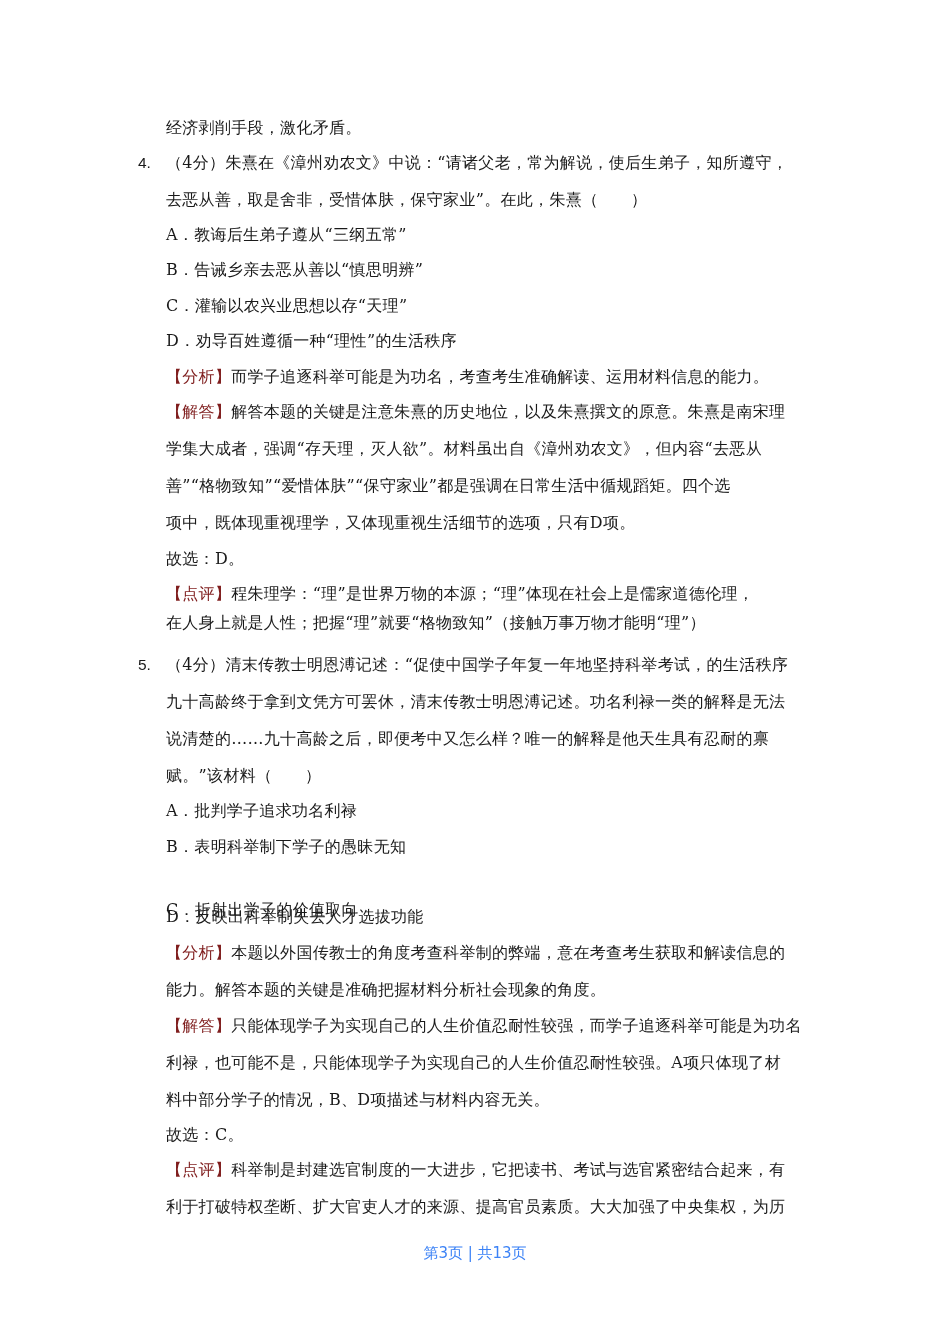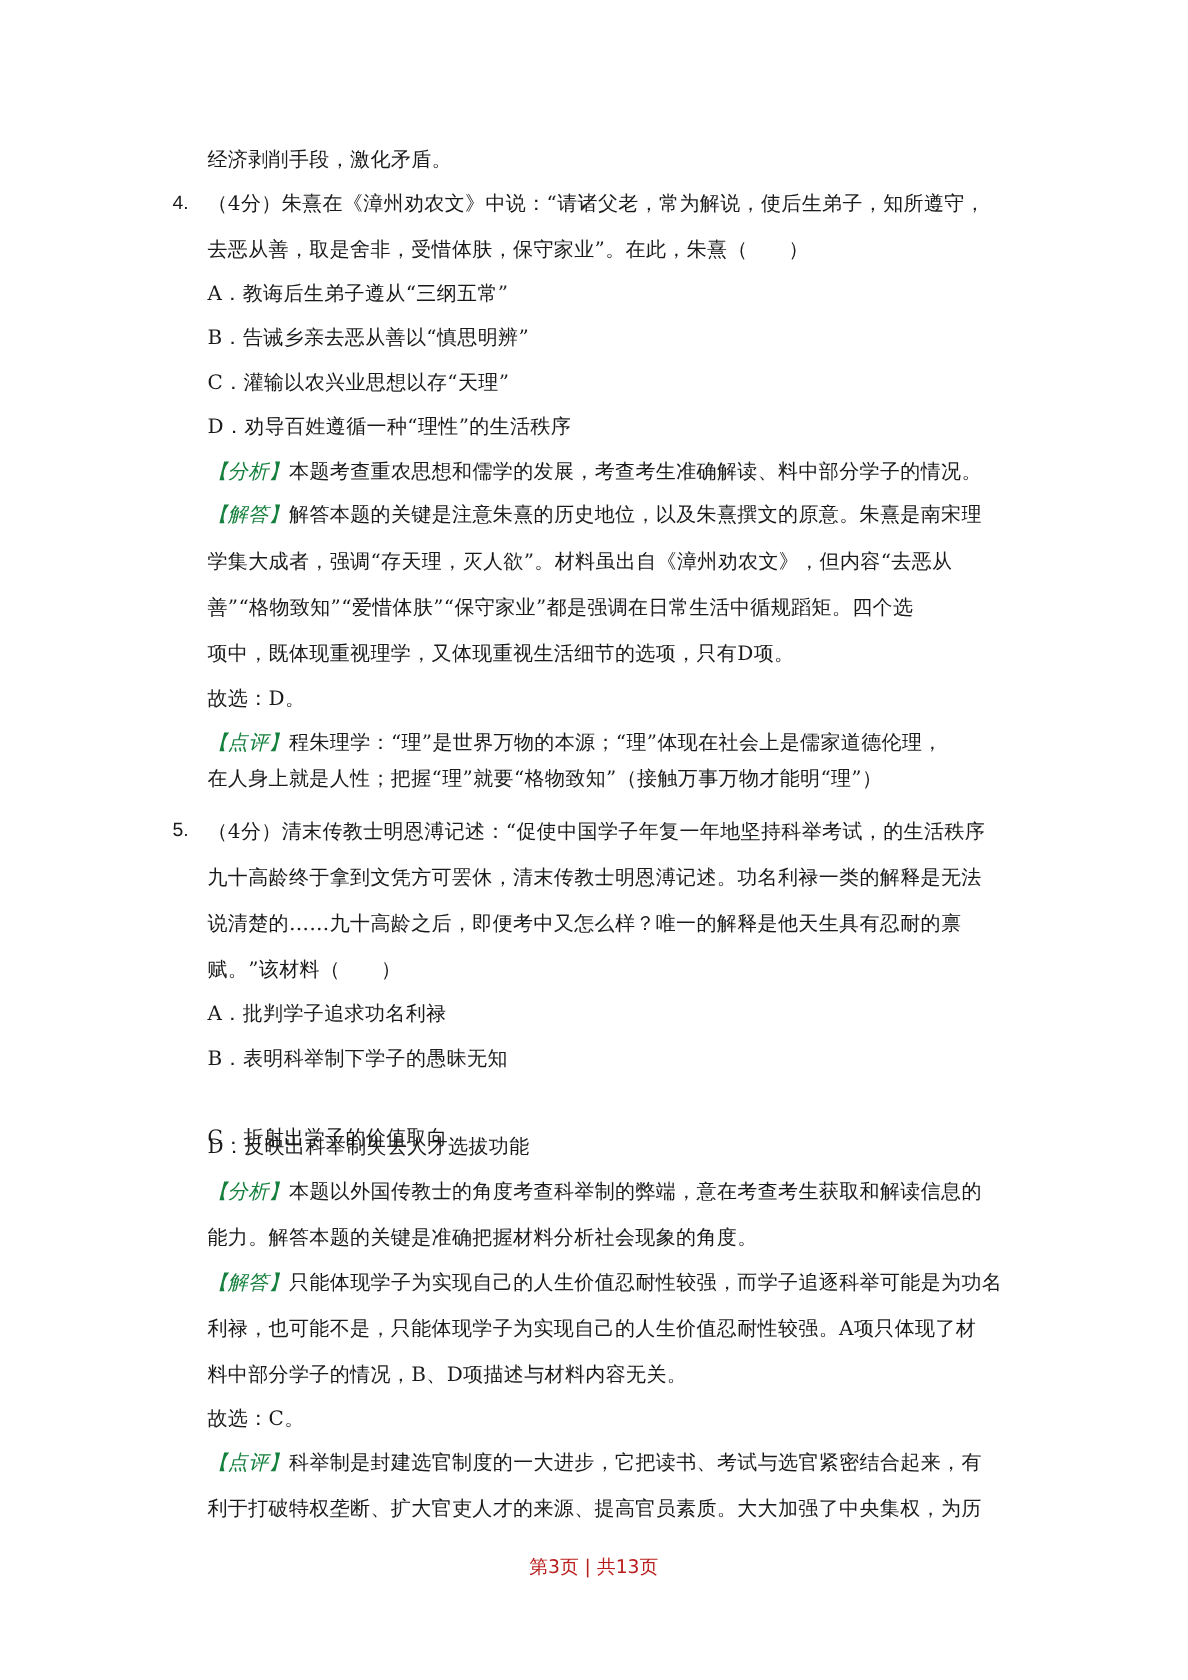--- a/index.html
+++ b/index.html
@@ -1,36 +1,36 @@
 <!DOCTYPE html>
 <html><head>
 <meta charset="utf-8">
 <style>
   html, body { margin: 0; padding: 0; background: #ffffff; }
   body { width: 950px; height: 1344px; position: relative; overflow: hidden;
          font-family: "DejaVu Serif", "Liberation Serif", serif; color: #1a1a1a; }
   .line { position: absolute; left: 166px; font-size: 16px; white-space: nowrap; line-height: 20px; letter-spacing: 0.3px; text-align: center; }
   .qnum { position: absolute; left: 138px; font-size: 15.5px; line-height: 20px; font-family: "Liberation Sans", sans-serif; }
-  .tag { color: #15803d; font-style: italic; }
-  .footer { position: absolute; left: 0; width: 950px; top: 1244px; text-align: center; font-size: 15px; font-family: "DejaVu Sans", sans-serif; color: #b91c1c; }
+  .tag { color: #7f1d1d; }
+  .footer { position: absolute; left: 0; width: 950px; top: 1244px; text-align: center; font-size: 15px; font-family: "DejaVu Sans", sans-serif; color: #3b82f6; }
 </style>
 </head>
 <body>
 
 <div>
   <div class="line" style="top:118px">经济剥削手段，激化矛盾。</div>
 
   <div class="qnum" style="top:153px">4.</div>
   <div class="line" style="top:153px; left:166px">（4分）朱熹在《漳州劝农文》中说：“请诸父老，常为解说，使后生弟子，知所遵守，</div>
   <div class="line" style="top:190px">去恶从善，取是舍非，受惜体肤，保守家业”。在此，朱熹（　　）</div>
   <div class="line" style="top:225px">A．教诲后生弟子遵从“三纲五常”</div>
   <div class="line" style="top:260px">B．告诫乡亲去恶从善以“慎思明辨”</div>
   <div class="line" style="top:296px">C．灌输以农兴业思想以存“天理”</div>
   <div class="line" style="top:331px">D．劝导百姓遵循一种“理性”的生活秩序</div>
-  <div class="line" style="top:367px"><span class="tag">【分析】</span><span>本题考查重农思想和儒学的发展，考查考生准确解读、料中部分学子的情况。</span></div>
+  <div class="line" style="top:367px"><span class="tag">【分析】</span><span>而学子追逐科举可能是为功名，考查考生准确解读、运用材料信息的能力。</span></div>
   <div class="line" style="top:402px"><span class="tag">【解答】</span><span>解答本题的关键是注意朱熹的历史地位，以及朱熹撰文的原意。朱熹是南宋理</span></div>
   <div class="line" style="top:439px">学集大成者，强调“存天理，灭人欲”。材料虽出自《漳州劝农文》，但内容“去恶从</div>
   <div class="line" style="top:476px">善”“格物致知”“爱惜体肤”“保守家业”都是强调在日常生活中循规蹈矩。四个选</div>
   <div class="line" style="top:513px">项中，既体现重视理学，又体现重视生活细节的选项，只有D项。</div>
   <div class="line" style="top:549px">故选：D。</div>
   <div class="line" style="top:584px"><span class="tag">【点评】</span><span>程朱理学：“理”是世界万物的本源；“理”体现在社会上是儒家道德伦理，</span></div>
   <div class="line" style="top:613px">在人身上就是人性；把握“理”就要“格物致知”（接触万事万物才能明“理”）</div>
 
   <div class="qnum" style="top:655px">5.</div>
   <div class="line" style="top:655px">（4分）清末传教士明恩溥记述：“促使中国学子年复一年地坚持科举考试，的生活秩序</div>

